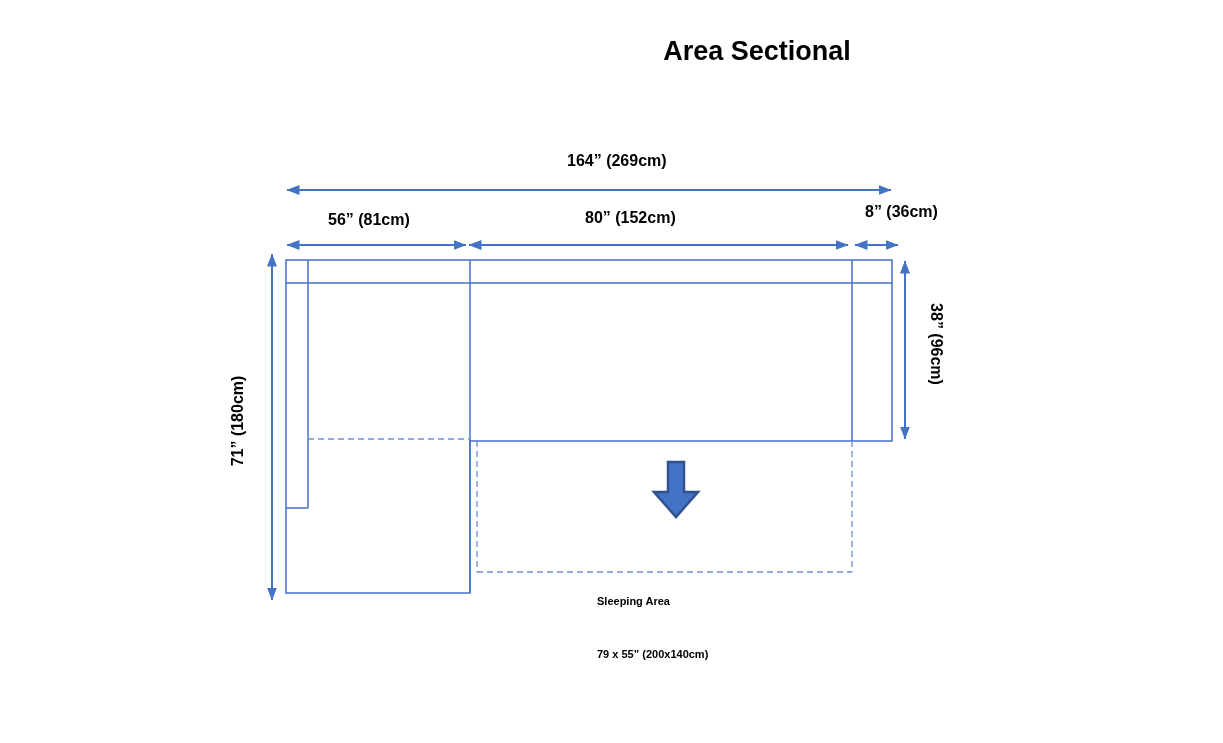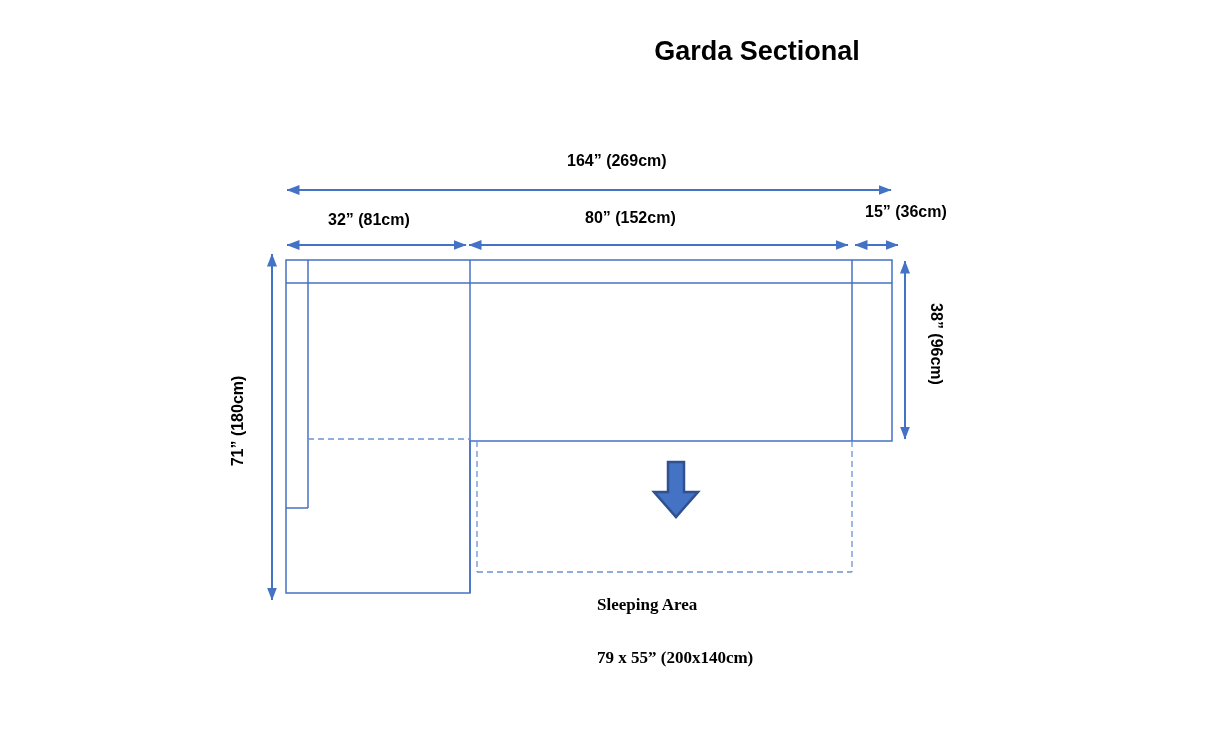--- a/index.html
+++ b/index.html
@@ -37,22 +37,21 @@
   }
   .rot {
     width: 300px;
     height: 22px;
     text-align: center;
     font-size: 16px;
   }
   .rot-ccw { transform: rotate(-90deg); }
   .rot-cw  { transform: rotate(90deg); }
   .note {
-    font-size: 17px;
-    font-family: Liberation Serif, serif;
+    font-size: 11px;
   }
   .sofa-line   { stroke: #4472C4; stroke-width: 1.5; fill: none; }
   .dash-line   { stroke: #6C92D4; stroke-width: 1.3; fill: none; stroke-dasharray: 6 4; }
   .dim-line    { stroke: #4472C4; stroke-width: 2; fill: none; }
 </style>
 </head>
 <body>
 
 <div class="stage">
 
@@ -78,29 +77,29 @@
     <line class="dim-line" x1="287" y1="190" x2="891" y2="190" marker-start="url(#ah)" marker-end="url(#ah)"></line>
     <line class="dim-line" x1="287" y1="245" x2="466" y2="245" marker-start="url(#ah)" marker-end="url(#ah)"></line>
     <line class="dim-line" x1="469" y1="245" x2="848" y2="245" marker-start="url(#ah)" marker-end="url(#ah)"></line>
     <line class="dim-line" x1="855" y1="245" x2="898" y2="245" marker-start="url(#ah)" marker-end="url(#ah)"></line>
     <line class="dim-line" x1="272" y1="254" x2="272" y2="600" marker-start="url(#ah)" marker-end="url(#ah)"></line>
     <line class="dim-line" x1="905" y1="261" x2="905" y2="439" marker-start="url(#ah)" marker-end="url(#ah)"></line>
 
     <polygon points="668,462 684,462 684,492 698,492 676,517 654,492 668,492" stroke="#2F528F" stroke-width="2.5" stroke-linejoin="miter" fill="#4472C4"></polygon>
   </svg>
 
-  <div class="label title" style="left:557px; top:36px;">Garda Sectional</div>
+  <div class="label title" style="left:557px; top:36px;">Area Sectional</div>
 
   <div class="label dim" style="left:567px; top:152px;">164” (269cm)</div>
 
-  <div class="label dim" style="left:328px; top:211px;">32” (81cm)</div>
+  <div class="label dim" style="left:328px; top:211px;">56” (81cm)</div>
 
   <div class="label dim" style="left:585px; top:209px;">80” (152cm)</div>
 
-  <div class="label dim" style="left:865px; top:203px;">15” (36cm)</div>
+  <div class="label dim" style="left:865px; top:203px;">8” (36cm)</div>
 
   <div class="label rot rot-ccw" style="left:90px; top:410px;">71” (180cm)</div>
 
   <div class="label rot rot-cw" style="left:784px; top:333px;">38” (96cm)</div>
 
   <div class="label note" style="left:597px; top:595px;">Sleeping Area</div>
 
   <div class="label note" style="left:597px; top:648px;">79 x 55” (200x140cm)</div>
 
 </div>

